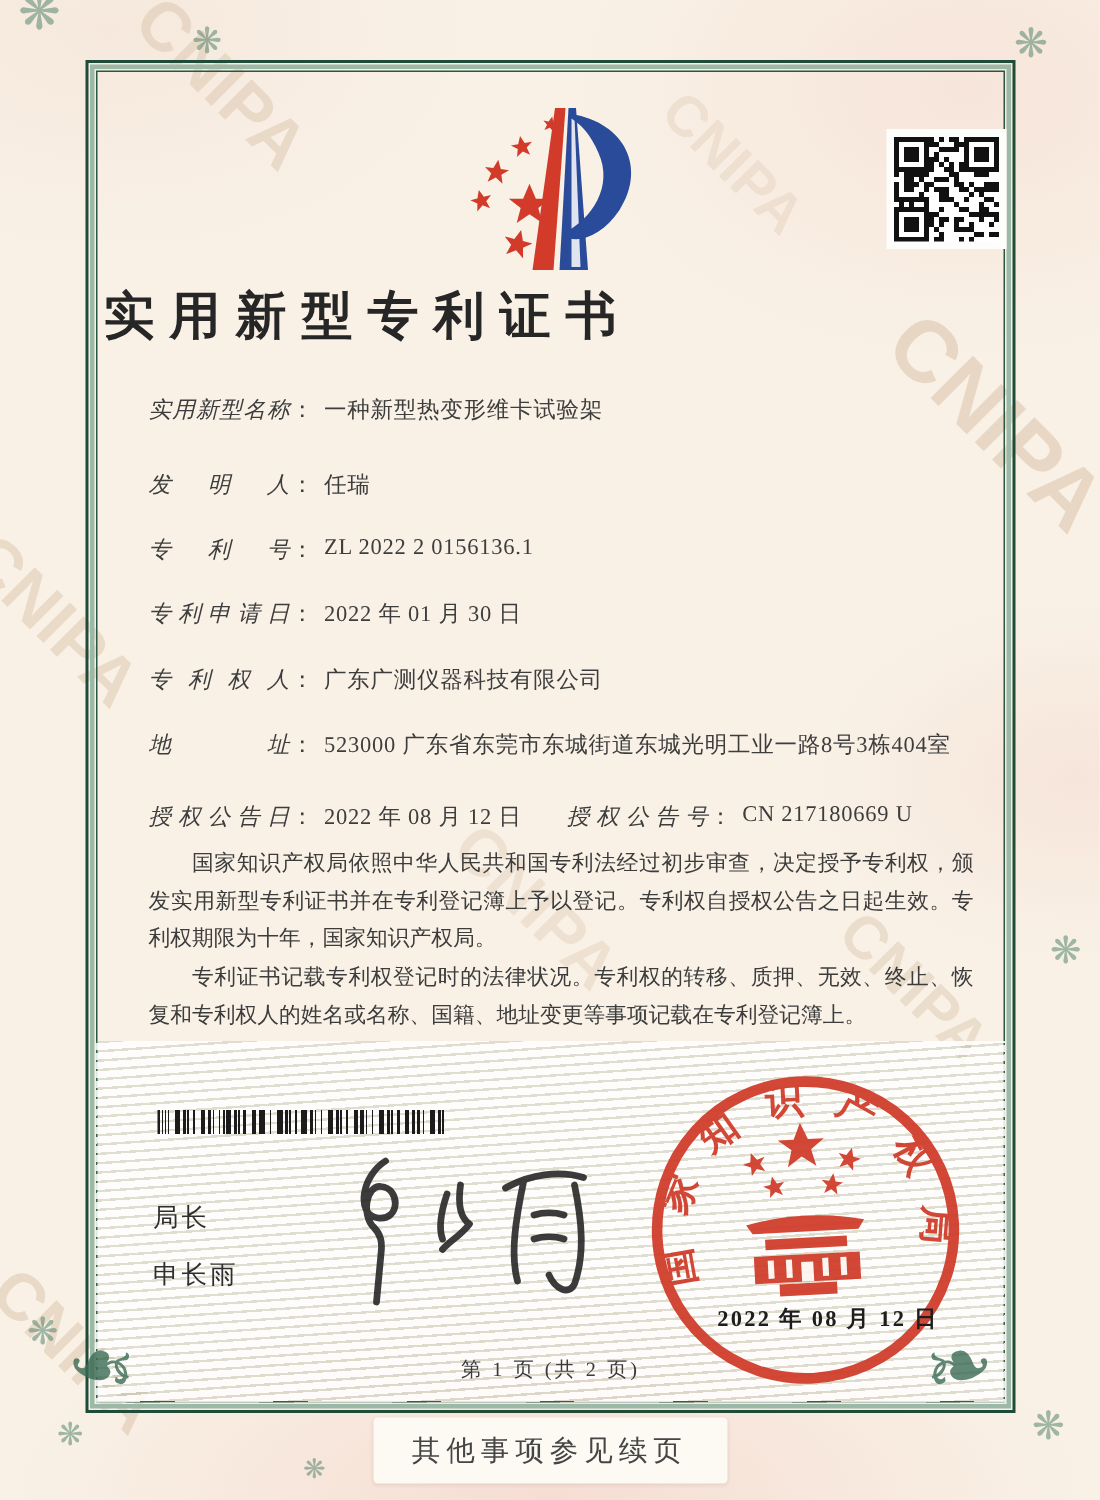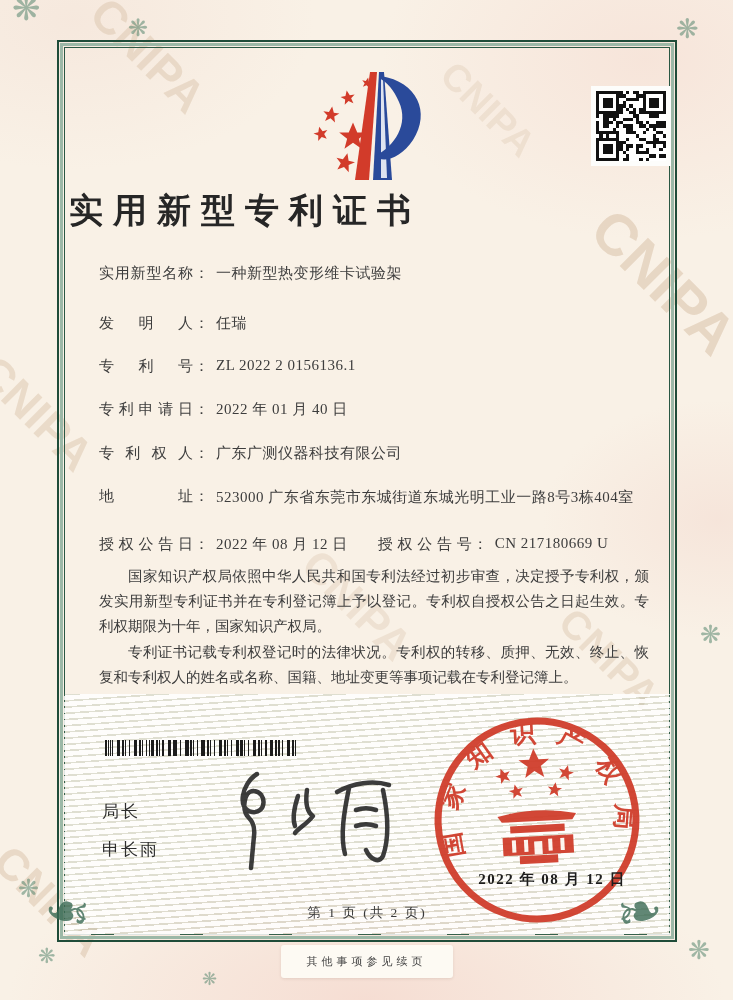--- a/index.html
+++ b/index.html
@@ -45,21 +45,21 @@
   .cert-no{position:absolute;left:38px;top:46px;font-size:15px;letter-spacing:2.5px;color:#3a3a3a;}
   .logo{position:absolute;left:238px;top:26px;}
   .qr{position:absolute;left:532px;top:44px;width:80px;height:80px;background:#fdfdfb;padding:5px;box-sizing:border-box;}
   .title{position:absolute;left:0;top:146px;width:100%;text-align:left;
          font-size:34px;font-weight:700;letter-spacing:10px;text-indent:10px;color:#262626;}
   
   .fields{position:absolute;left:40px;top:222px;width:556px;font-size:15px;color:#3d3d3d;}
   .frow{position:absolute;left:0;white-space:nowrap;}
   .frow.wrap{white-space:normal;}
   .r0{top:0px;} .r1{top:50px;} .r2{top:93px;} .r3{top:136px;} .r4{top:180px;} .r5{top:223px;} .r6{top:271px;}
-  .flabel{display:inline-block;width:94px;text-align:justify;text-align-last:justify;vertical-align:top;}
+  .flabel{display:inline-block;width:94px;text-align:justify;text-align-last:justify;vertical-align:top;font-style:italic;}
   .fcolon{display:inline-block;margin:0 7px 0 1px;vertical-align:top;}
   .fvalue{letter-spacing:.5px;vertical-align:top;}
   .fvalue.addr{display:inline-block;width:438px;white-space:normal;line-height:1.45;}
   .pair2{margin-left:30px;}
   
   .body-text{position:absolute;left:40px;top:522px;width:550px;font-size:14.5px;
              line-height:1.74;color:#3c3c3c;text-align:justify;}
   .body-text p{margin:0;text-indent:2em;}
   
   .barcode{position:absolute;left:46px;top:698px;width:192px;height:16px;
@@ -70,21 +70,21 @@
   .director-name{position:absolute;left:43px;top:796px;font-size:17px;color:#2e2e2e;letter-spacing:2px;}
   .signature{position:absolute;left:140px;top:718px;z-index:2;}
   .seal{position:absolute;left:372px;top:672px;z-index:2;opacity:.93;transform:rotate(-3deg);}
   .seal-date{position:absolute;left:388px;top:828px;width:210px;text-align:center;z-index:4;
              font-size:15px;font-weight:700;color:#1d1d1d;letter-spacing:1.5px;}
   .page-indicator{position:absolute;left:0;top:862px;width:100%;text-align:center;
                   font-size:13.5px;letter-spacing:2px;color:#3a3a3a;}
   
   .continuation{position:absolute;left:50%;top:945px;transform:translateX(-50%);
     background:#fdfaf3;padding:9px 26px;border-radius:3px;box-shadow:0 1px 3px rgba(90,60,50,.12);
-    font-size:11px;letter-spacing:4px;color:#454545;z-index:2;white-space:nowrap;}
+    font-size:19px;letter-spacing:4px;color:#454545;z-index:2;white-space:nowrap;}
 </style>
 </head>
 <body>
 
 <div class="page">
 
   <span class="wm wm1">CNIPA</span>
   <span class="wm wm2">CNIPA</span>
   <span class="wm wm3">CNIPA</span>
   <span class="wm wm4">CNIPA</span>
@@ -281,21 +281,21 @@
       <div class="frow r0">
         <span class="flabel">实用新型名称</span><span class="fcolon">：</span><span class="fvalue">一种新型热变形维卡试验架</span>
       </div>
       <div class="frow r1">
         <span class="flabel">发明人</span><span class="fcolon">：</span><span class="fvalue">任瑞</span>
       </div>
       <div class="frow r2">
         <span class="flabel">专利号</span><span class="fcolon">：</span><span class="fvalue">ZL 2022 2 0156136.1</span>
       </div>
       <div class="frow r3">
-        <span class="flabel">专利申请日</span><span class="fcolon">：</span><span class="fvalue">2022 年 01 月 40 日</span>
+        <span class="flabel">专利申请日</span><span class="fcolon">：</span><span class="fvalue">2022 年 01 月 30 日</span>
       </div>
       <div class="frow r4">
         <span class="flabel">专利权人</span><span class="fcolon">：</span><span class="fvalue">广东广测仪器科技有限公司</span>
       </div>
       <div class="frow r5 wrap">
         <span class="flabel">地址</span><span class="fcolon">：</span><span class="fvalue addr">523000 广东省东莞市东城街道东城光明工业一路8号3栋404室</span>
       </div>
       <div class="frow r6">
         <span class="flabel">授权公告日</span><span class="fcolon">：</span><span class="fvalue">2022 年 08 月 12 日</span><span class="pair2"><span class="flabel">授权公告号</span><span class="fcolon">：</span><span class="fvalue">CN 217180669 U</span></span>
       </div>

